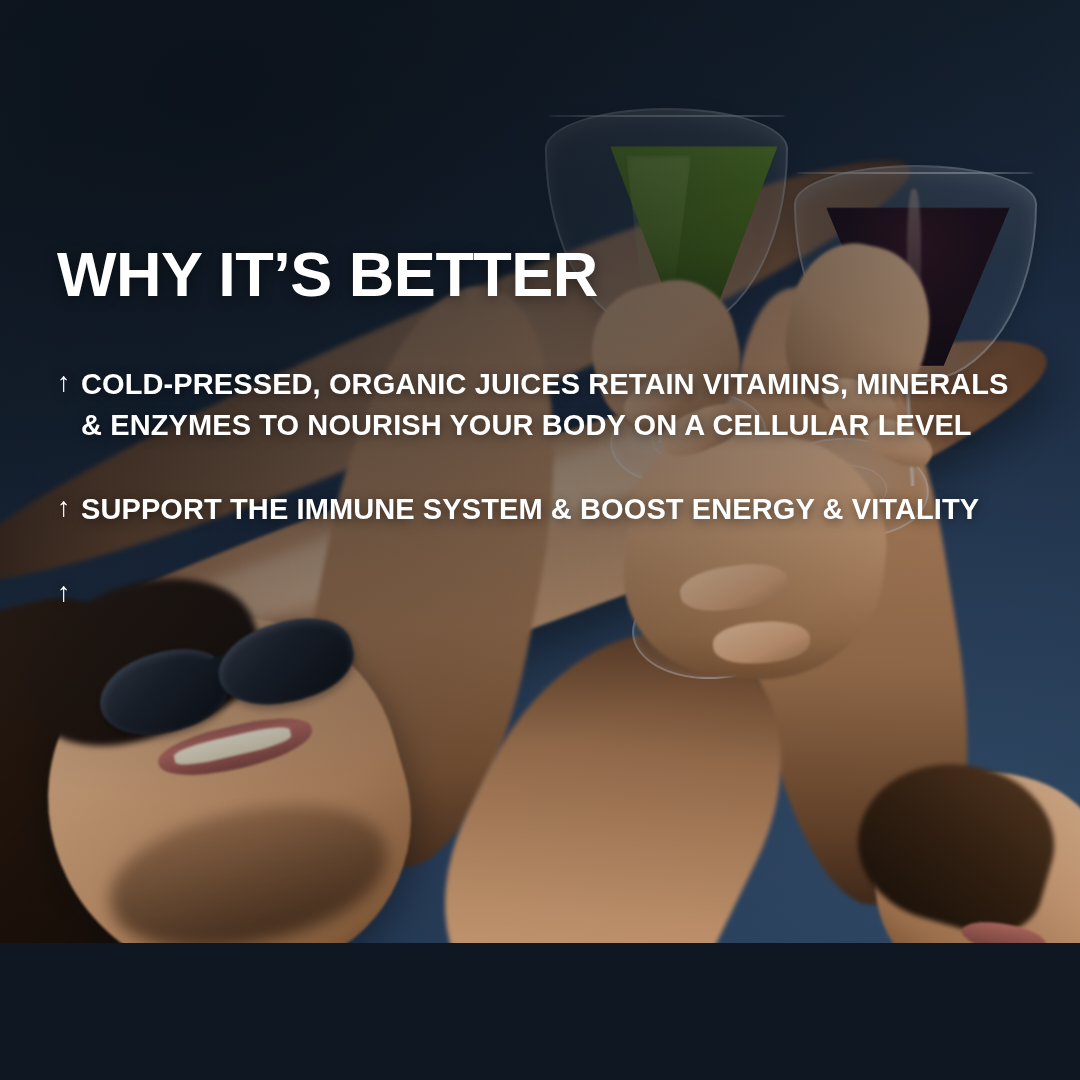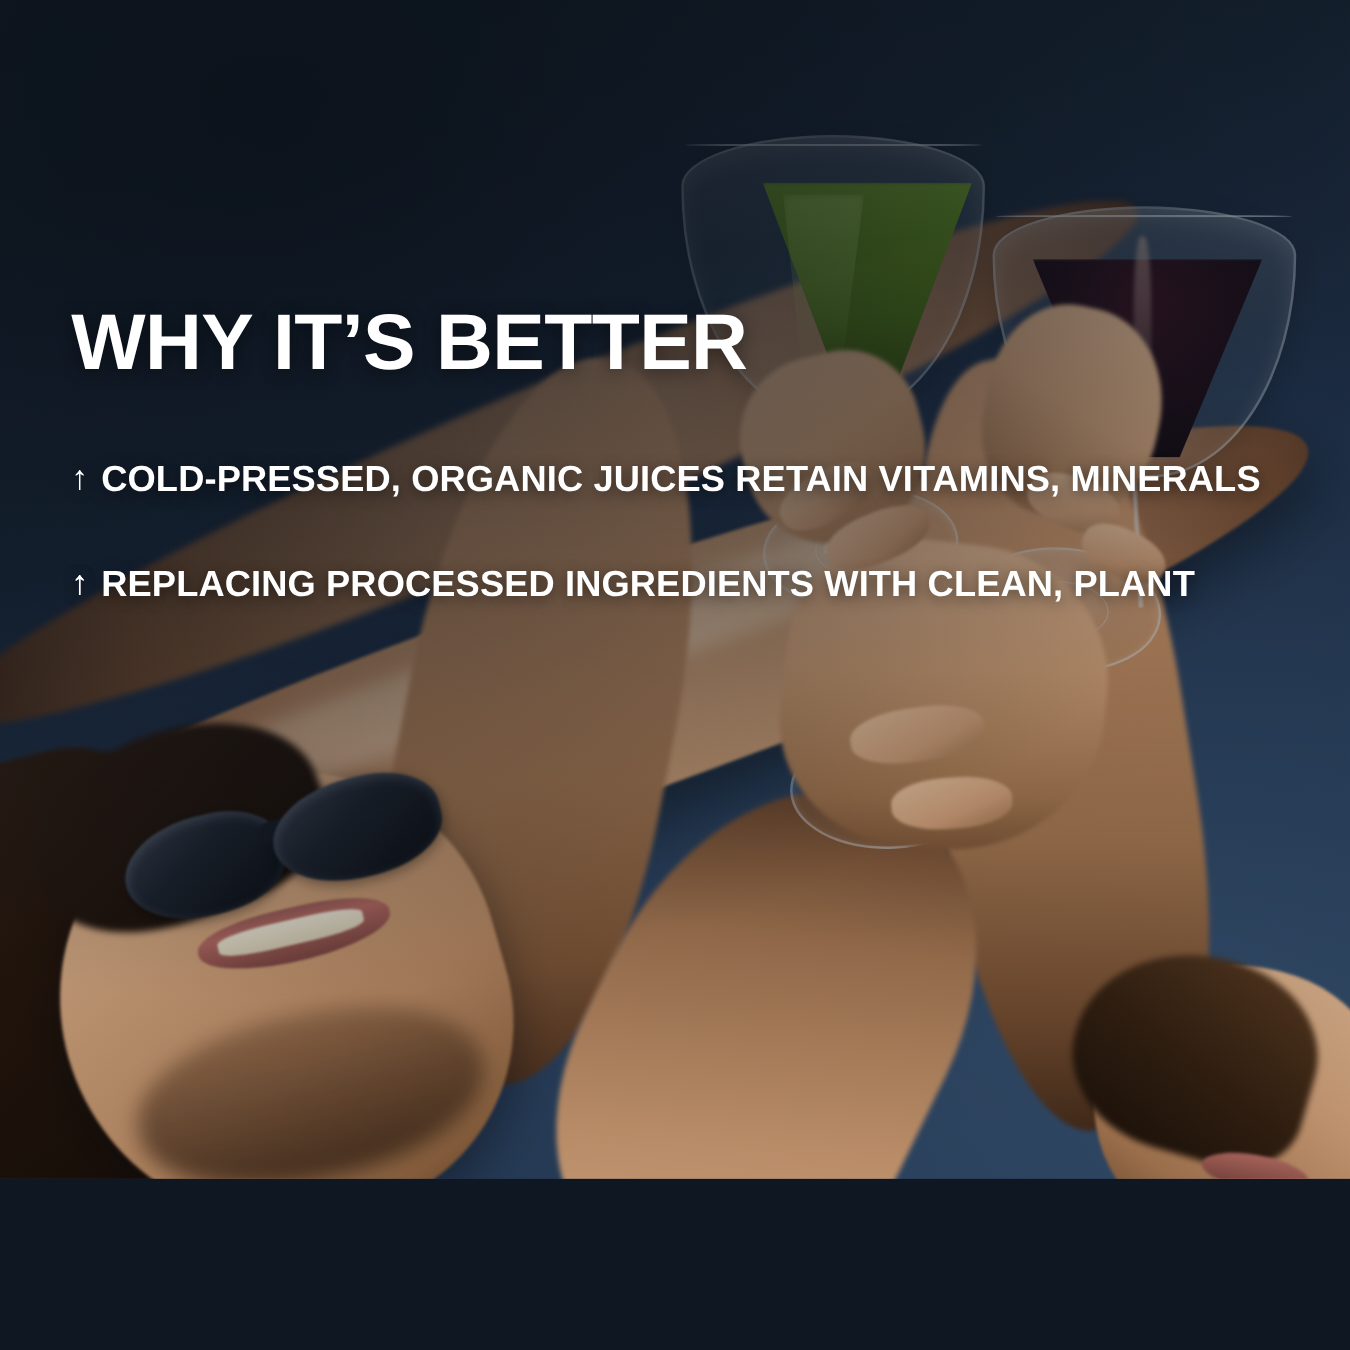--- a/index.html
+++ b/index.html
@@ -427,32 +427,33 @@
   <div class="content">
 
     <h1 class="headline">WHY IT’S BETTER</h1>
 
     <div class="bullets">
 
       <div class="bullet">
         <span class="arrow">↑</span>
         <div class="bullet-text">
           <span class="ln">COLD-PRESSED, ORGANIC JUICES RETAIN VITAMINS, MINERALS</span>
+          <span class="ln">&amp; ENZYMES TO NOURISH YOUR BODY ON A CELLULAR LEVEL</span>
+        </div>
+      </div>
+
+      <div class="bullet">
+        <span class="arrow">↑</span>
+        <div class="bullet-text">
+          <span class="ln">SUPPORT THE IMMUNE SYSTEM &amp; BOOST ENERGY &amp; VITALITY</span>
         </div>
       </div>
 
       <div class="bullet">
         <span class="arrow">↑</span>
         <div class="bullet-text">
         </div>
       </div>
 
-      <div class="bullet">
-        <span class="arrow">↑</span>
-        <div class="bullet-text">
-          <span class="ln">REPLACING PROCESSED INGREDIENTS WITH CLEAN, PLANT</span>
-        </div>
-      </div>
-
     </div>
   </div>
 
 </div>
 
 </body></html>

